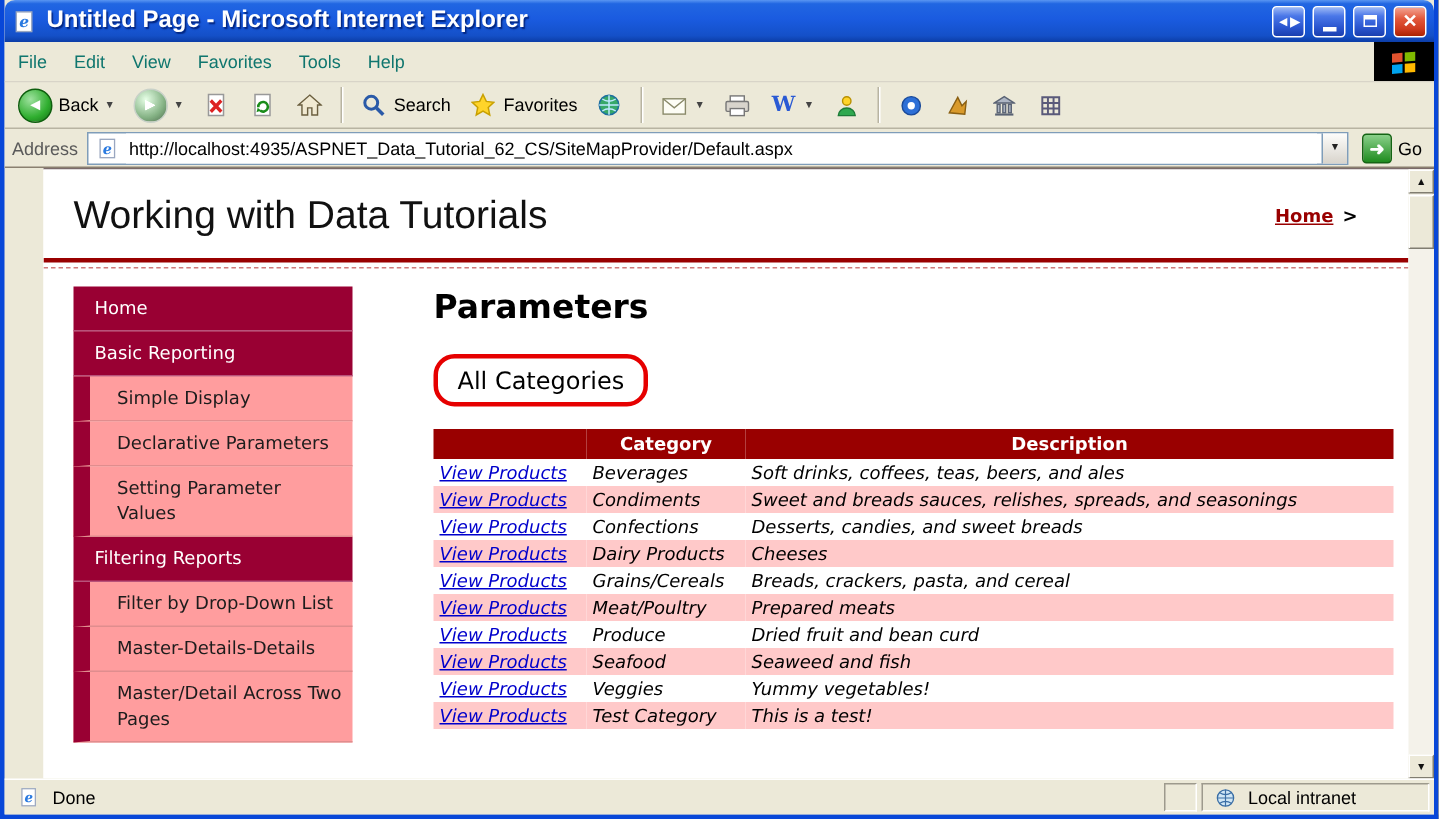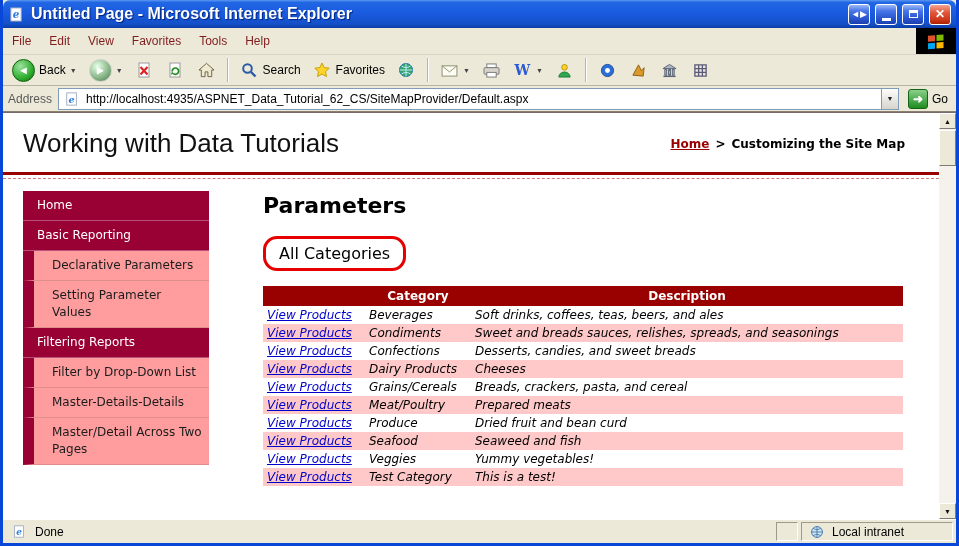--- a/index.html
+++ b/index.html
@@ -18,21 +18,21 @@
     background:linear-gradient(180deg,#9cb8f5 0%,#4a77e8 30%,#2a55cf 70%,#1a3fb0 100%);
     display:flex;align-items:center;justify-content:center;font-size:9px;}
   .win-btn.close{background:linear-gradient(180deg,#f3a493 0%,#e2573b 40%,#cf3a1e 75%,#aa2200 100%);
     font-size:12px;font-weight:bold;}
   .glyph-min{display:block;width:9px;height:3px;background:#fff;margin-top:10px;}
   .glyph-max{display:block;width:9px;height:8px;border:1px solid #fff;border-top-width:3px;}
 
   
   .menubar{height:27px;flex:none;display:flex;align-items:stretch;background:#ECE9D8;
     border-bottom:1px solid #D8D4C8;}
-  .menu-item{display:flex;align-items:center;padding:0 9px;font-size:12px;color:#7f1d1d;}
+  .menu-item{display:flex;align-items:center;padding:0 9px;font-size:12px;color:#0f766e;}
   .menu-logo{margin-left:auto;width:40px;background:#000;display:flex;align-items:center;
     justify-content:center;}
 
   
   .toolbar{height:31px;flex:none;display:flex;align-items:center;background:#ECE9D8;
     border-bottom:1px solid #B8B4A2;padding:0 4px;gap:2px;}
   .tbtn{display:flex;align-items:center;gap:4px;padding:2px 5px;font-size:12px;color:#000;border-radius:3px;}
   .circle{width:23px;height:23px;border-radius:50%;flex:none;color:#fff;font-size:11px;
     background:radial-gradient(circle at 35% 30%,#9fe29f,#2fae2f 60%,#156a15);
     border:1px solid #0e5e0e;display:flex;align-items:center;justify-content:center;}
@@ -50,21 +50,21 @@
     align-items:center;padding-left:3px;gap:3px;}
   .addr-box input{flex:1;border:0;outline:none;font:12px "Liberation Sans",sans-serif;height:100%;padding:0 2px;}
   .addr-drop{width:17px;height:20px;background:linear-gradient(#fdfdfb,#d8d4cc);border-left:1px solid #7F9DB9;
     display:flex;align-items:center;justify-content:center;font-size:7px;color:#222;}
   .go{display:flex;align-items:center;gap:4px;padding:0 3px;}
   .go-icon{width:20px;height:20px;border-radius:3px;color:#fff;font-weight:bold;font-size:12px;
     background:linear-gradient(#8ad08a,#1f8c1f);border:1px solid #146414;
     display:flex;align-items:center;justify-content:center;}
 
   
-  .content{flex:1;display:flex;min-height:0;background:#fff;border-top:1px solid #7a6a6a;}
+  .content{flex:1;display:flex;min-height:0;background:#fff;border-top:1px solid #7a6a6a;margin-left:26px;}
   .viewport{flex:1;min-width:0;overflow:hidden;font-family:"DejaVu Sans",sans-serif;background:#fff;}
   .scrollbar{width:17px;flex:none;background:#F4F2EA;display:flex;flex-direction:column;}
   .sbtn{height:16px;flex:none;background:#ECE9D8;border:1px solid;border-color:#fff #807d70 #807d70 #fff;
     font-size:7px;display:flex;align-items:center;justify-content:center;color:#111;}
   .sthumb{height:36px;flex:none;background:#ECE9D8;border:1px solid;border-color:#fff #807d70 #807d70 #fff;margin:1px 0;}
   .strack{flex:1;}
 
   
   .pheader{display:flex;justify-content:space-between;align-items:center;padding:15px 34px 13px 20px;}
   .ptitle{font:26px "Liberation Sans",sans-serif;color:#111;margin:0;font-weight:400;}
@@ -286,31 +286,31 @@
   </div>
 
   <div class="content">
     <div class="viewport">
 
       <div class="pheader">
         <h1 class="ptitle">Working with Data Tutorials</h1>
         <span class="crumb">
           <a>Home</a>
           <span>&gt;</span>
-          <span>Customizing the Site Map</span>
         </span>
       </div>
       <div class="rule1"></div>
       <div class="rule2"></div>
 
       <div class="pbody">
 
         <div class="nav">
           <div class="nav-section">Home</div>
           <div class="nav-section">Basic Reporting</div>
+          <div class="nav-sub">Simple Display</div>
           <div class="nav-sub">Declarative Parameters</div>
           <div class="nav-sub">Setting Parameter Values</div>
           <div class="nav-section">Filtering Reports</div>
           <div class="nav-sub">Filter by Drop-Down List</div>
           <div class="nav-sub">Master-Details-Details</div>
           <div class="nav-sub">Master/Detail Across Two Pages</div>
         </div>
 
         <div class="main">
           <div class="cat-heading">Parameters</div>

